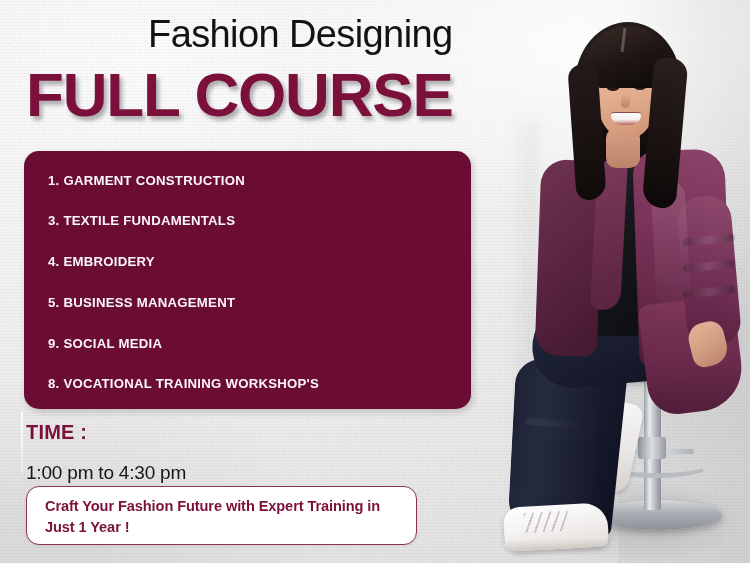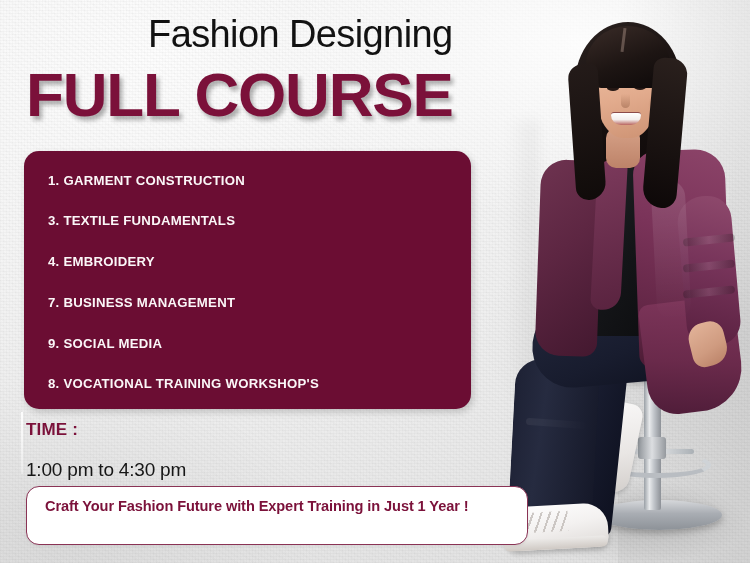--- a/index.html
+++ b/index.html
@@ -103,21 +103,21 @@
 
   
   .time-block {
     position: absolute;
     left: 26px;
     top: 421px;
     z-index: 6;
   }
   .time-label {
     color: #7B113A;
-    font-size: 17px;
+    font-size: 20px;
     font-weight: 700;
     letter-spacing: .2px;
     line-height: 1.1;
   }
   .time-value {
     color: #161616;
     font-size: 19px;
     font-weight: 400;
     letter-spacing: -.2px;
     margin-top: 20px;
@@ -133,21 +133,21 @@
     height: 62px;
     background: linear-gradient(180deg, rgba(255,255,255,.9), rgba(255,255,255,.35));
     z-index: 5;
   }
 
   
   .cta-banner {
     position: absolute;
     left: 26px;
     top: 486px;
-    width: 502px;
+    width: 391px;
     height: 59px;
     background: #FFFFFF;
     border: 1.6px solid #8A3355;
     border-radius: 13px;
     z-index: 6;
     padding: 9px 16px 8px 18px;
     box-shadow: 0 1px 3px rgba(0,0,0,.07);
   }
   .cta-text {
     color: #7B113A;
@@ -468,21 +468,21 @@
 
   <div class="headline-wrap">
     <div class="title-sub">Fashion Designing</div>
     <div class="title-main">FULL COURSE</div>
   </div>
 
   <div class="list-card">
     <div class="list-item">1. GARMENT CONSTRUCTION</div>
     <div class="list-item">3. TEXTILE FUNDAMENTALS</div>
     <div class="list-item">4. EMBROIDERY</div>
-    <div class="list-item">7. BUSINESS MANAGEMENT</div>
+    <div class="list-item">5. BUSINESS MANAGEMENT</div>
     <div class="list-item">9. SOCIAL MEDIA</div>
     <div class="list-item">8. VOCATIONAL TRAINING WORKSHOP'S</div>
   </div>
 
   <div class="left-rule"></div>
   <div class="time-block">
     <div class="time-label">TIME :</div>
     <div class="time-value">1:00 pm to 4:30 pm</div>
   </div>
 

